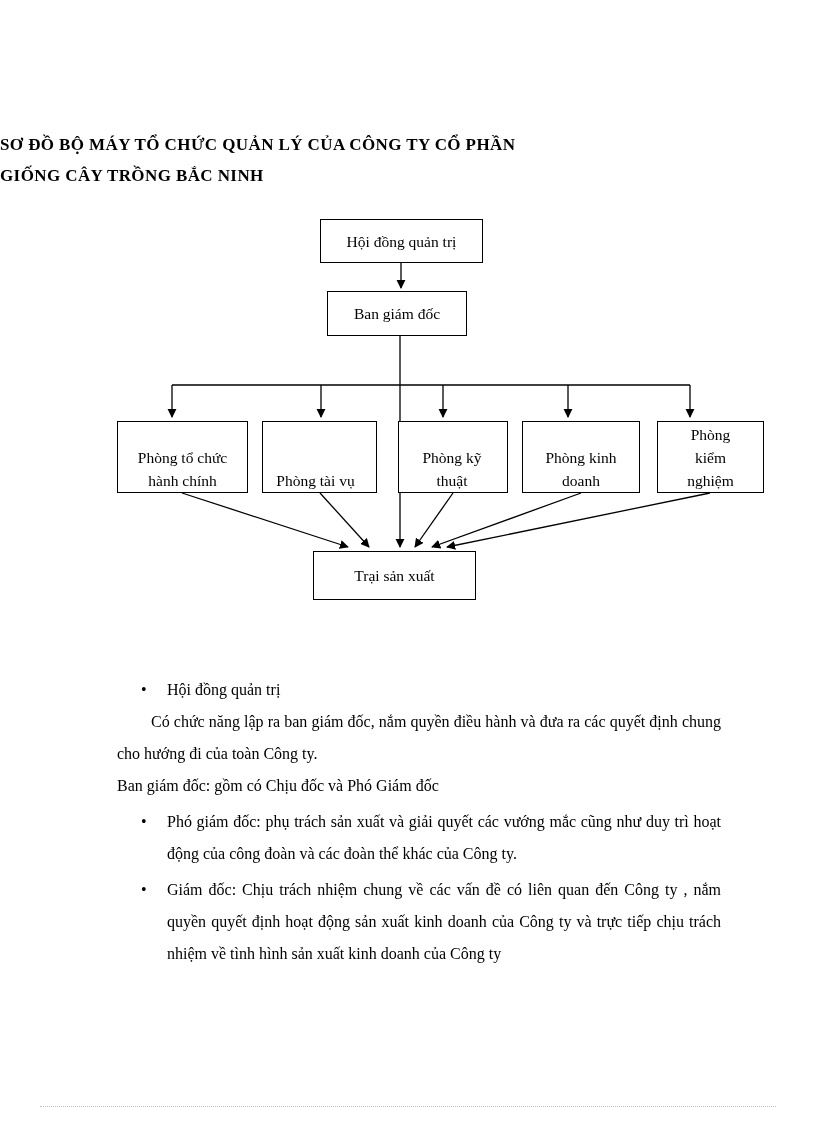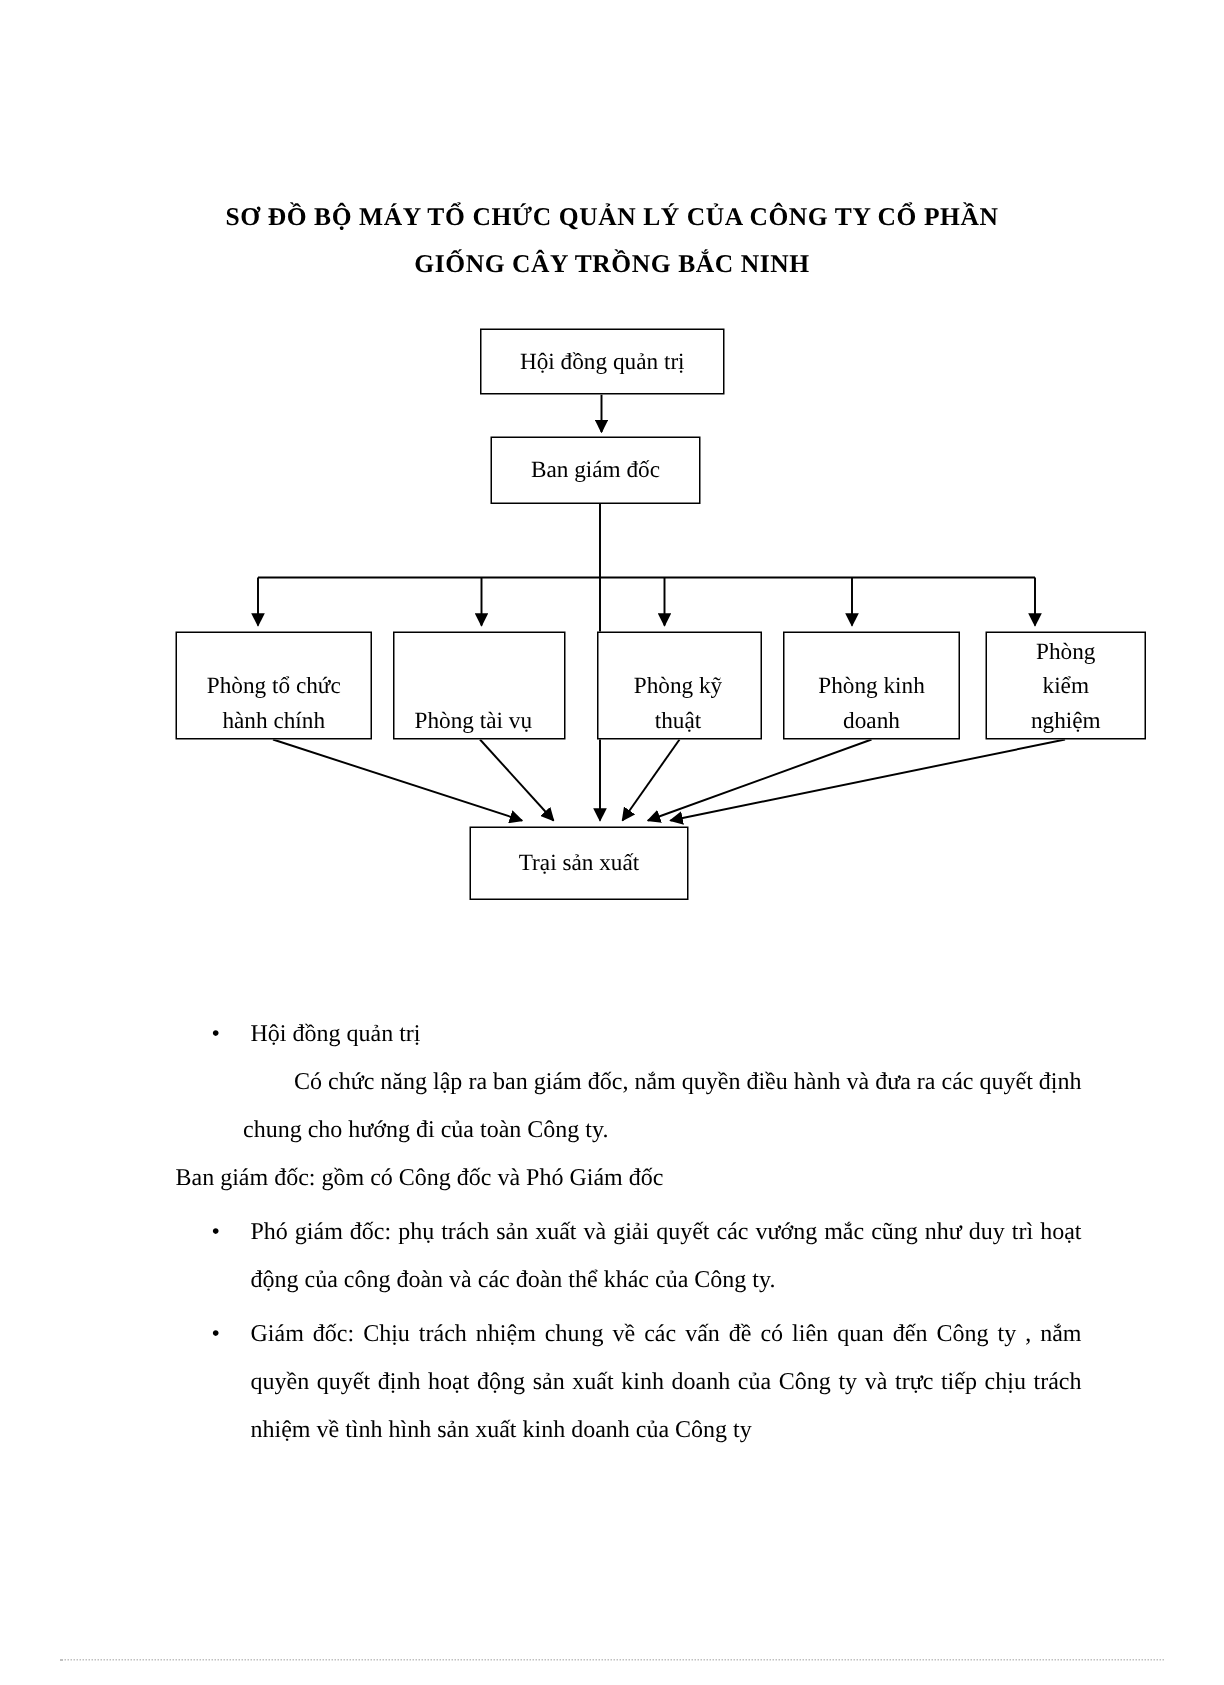--- a/index.html
+++ b/index.html
@@ -12,21 +12,21 @@
   .page {
     position: relative;
     width: 816px; height: 1123px;
     background: #fff;
     overflow: hidden;
   }
   .doc-title {
     position: absolute;
     top: 129px; left: 0;
     width: 816px;
-    text-align: center;
+    text-align: left;
     font-weight: bold;
     font-size: 17px;
     line-height: 31px;
     letter-spacing: 0.4px;
   }
   
   .obox {
     position: absolute;
     border: 1.4px solid #000;
     background: #fff;
@@ -39,21 +39,21 @@
     line-height: 23px;
   }
   .obox.dept { justify-content: flex-end; padding-top: 6px; }
   .box-board      { left: 320px; top: 219px; width: 163px; height: 44px; }
   .box-management { left: 327px; top: 291px; width: 140px; height: 45px; }
   .box-dept1 { left: 117px; top: 421px; width: 131px; height: 72px; padding-left: 6px;  padding-right: 6px; }
   .box-dept2 { left: 262px; top: 421px; width: 115px; height: 72px; padding-left: 12px; padding-right: 20px; }
   .box-dept3 { left: 398px; top: 421px; width: 110px; height: 72px; padding-left: 14px; padding-right: 16px; }
   .box-dept4 { left: 522px; top: 421px; width: 118px; height: 72px; padding-left: 8px;  padding-right: 8px; }
   .box-dept5 { left: 657px; top: 421px; width: 107px; height: 72px; padding-left: 21px; padding-right: 21px; }
-  .box-production { left: 313px; top: 551px; width: 146px; height: 49px; }
+  .box-production { left: 313px; top: 551px; width: 163px; height: 49px; }
   .connector-layer {
     position: absolute;
     top: 0; left: 0;
     width: 816px; height: 1123px;
     pointer-events: none;
   }
   
   .body-text {
     position: absolute;
     left: 117px; top: 674px;
@@ -65,21 +65,21 @@
     position: relative;
     padding-left: 50px;
     text-align: justify;
   }
   .bullet-row::before {
     content: "\2022";
     position: absolute;
     left: 24px;
     top: 0;
   }
-  .para-justify { text-align: justify; margin-left: 45px; }
+  .para-justify { text-align: justify; }
   .first-indent { text-indent: 34px; }
   .gap-sm { margin-top: 4px; }
   .footer-rule {
     position: absolute;
     left: 40px; right: 40px;
     top: 1106px;
     border-top: 1px dotted #c0c0c0;
   }
 </style>
 </head>
@@ -150,21 +150,21 @@
 
   <div class="obox box-production">
     <span>Trại sản xuất</span>
   </div>
 
   <div class="body-text">
     <div class="bullet-row">
       <span>Hội đồng quản trị</span>
     </div>
     <p class="para-justify first-indent">Có chức năng lập ra ban giám đốc, nắm quyền điều hành và đưa ra các quyết định chung cho hướng đi của toàn Công ty.</p>
-    <p>Ban giám đốc: gồm có Công đốc và Phó Giám đốc</p>
+    <p>Ban giám đốc: gồm có Chịu đốc và Phó Giám đốc</p>
     <div class="bullet-row gap-sm">
       <span>Phó giám đốc: phụ trách sản xuất và giải quyết các vướng mắc cũng như duy trì hoạt động của công đoàn và các đoàn thể khác của Công ty.</span>
     </div>
     <div class="bullet-row gap-sm">
       <span>Giám đốc: Chịu trách nhiệm chung về các vấn đề có liên quan đến Công ty , nắm quyền quyết định hoạt động sản xuất kinh doanh của Công ty và trực tiếp chịu trách nhiệm về tình hình sản xuất kinh doanh của Công ty</span>
     </div>
   </div>
 
   <div class="footer-rule"></div>
 

